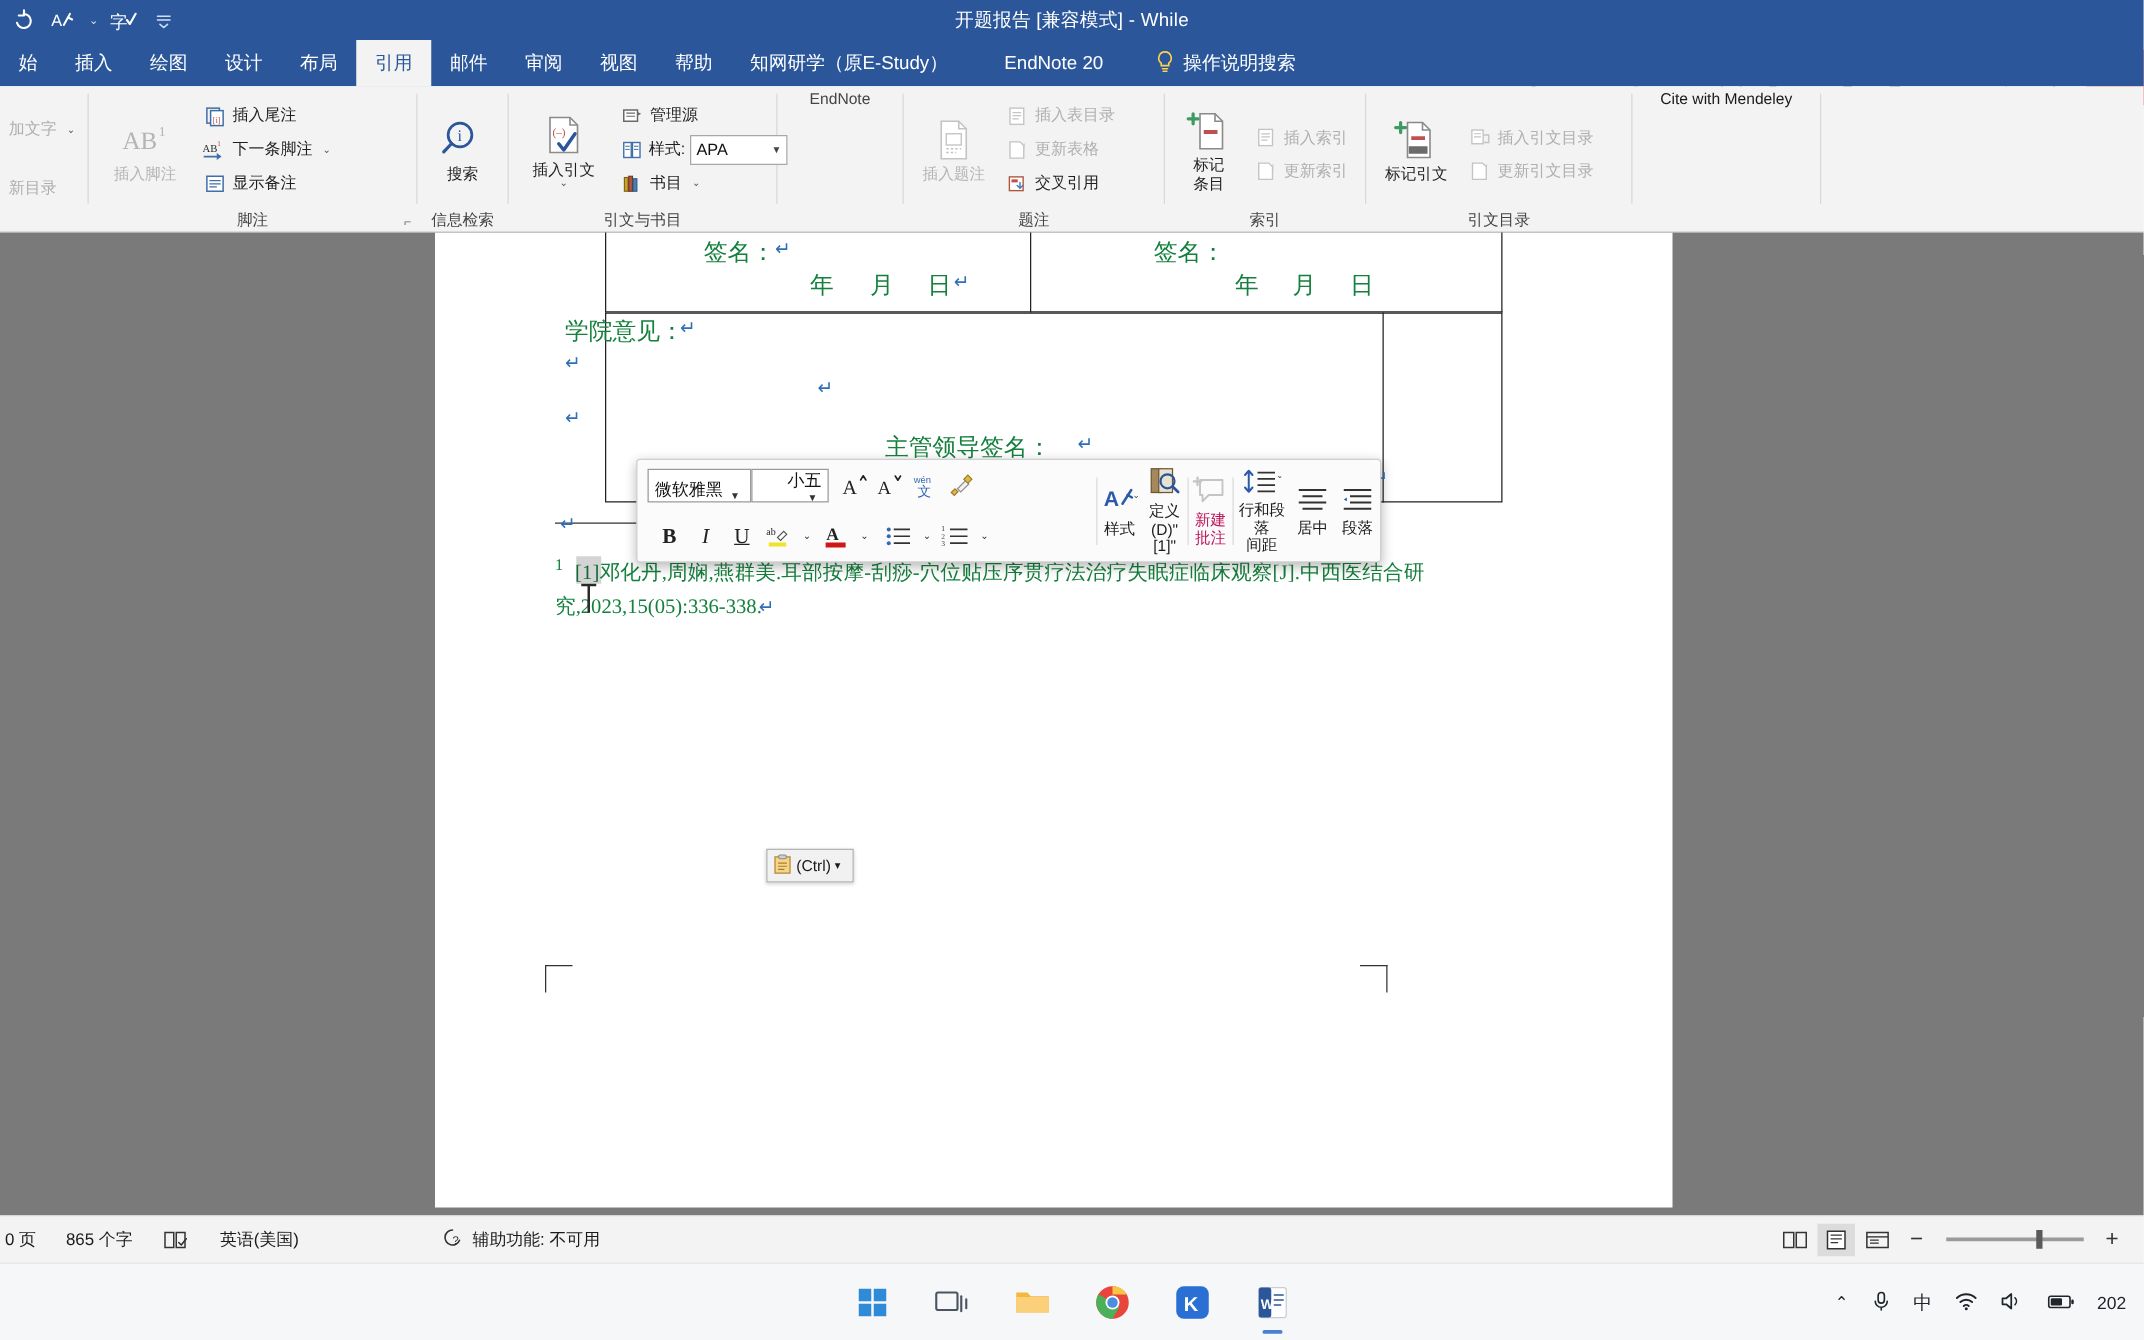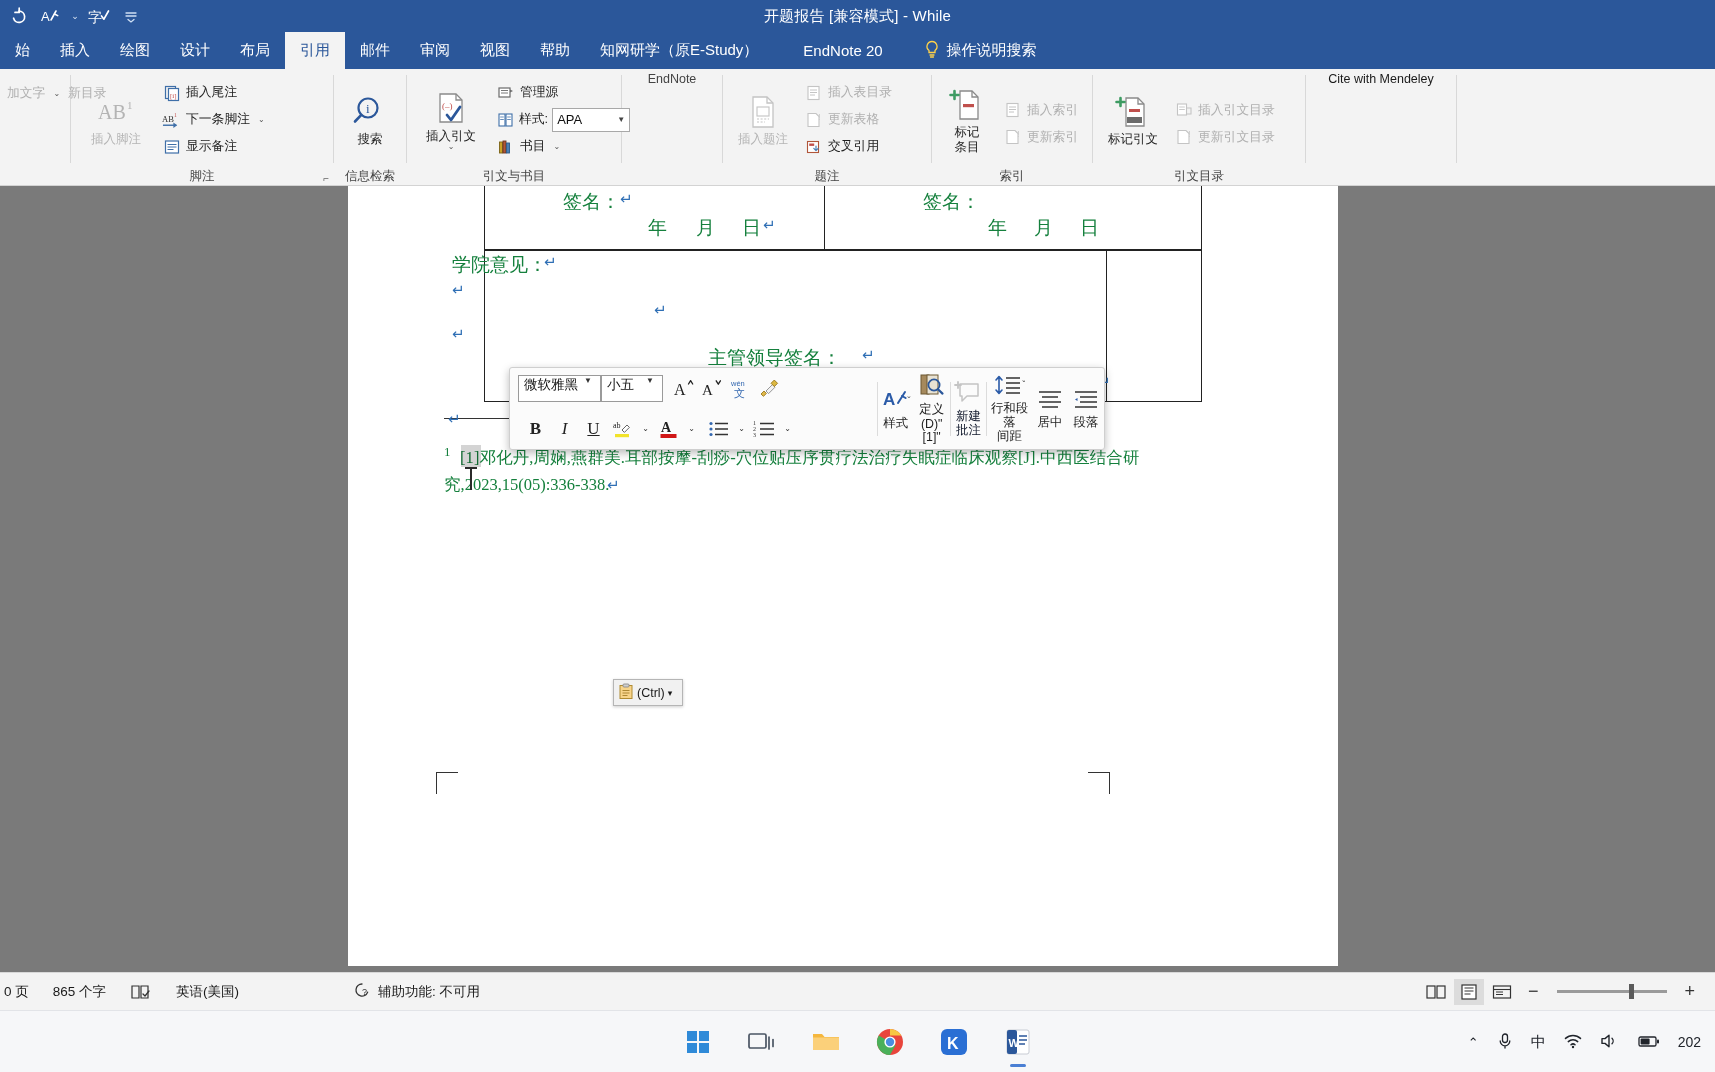--- a/index.html
+++ b/index.html
@@ -124,31 +124,31 @@
     display:flex; align-items:stretch;
   }
   .mini-left { width:540px; display:flex; flex-direction:column; }
   .mini-row { height:41px; display:flex; align-items:center; padding-left:8px; gap:1px; }
   .mini-btn {
     min-width:27px; height:30px; display:flex; align-items:center; justify-content:center;
     font-size:15px; color:#222;
   }
   .mini-combo {
     border:1px solid #9a9a9a; background:#fff; height:27px;
-    display:flex; align-items:flex-start; justify-content:space-between; padding:0 5px;
+    display:flex; align-items:flex-end; justify-content:space-between; padding:0 5px;
     font-size:13.5px; color:#111;
   }
   .mini-chev { font-size:8px; color:#333; margin:0 3px; }
   .mini-sep { width:1px; height:54px; background:#dcdcdc; align-self:center; }
   .mini-big {
     width:53px; height:100%; display:flex; flex-direction:column;
     align-items:center; justify-content:center; gap:1px;
     font-size:12.4px; color:#1d1d1d; line-height:1.1; text-align:center;
   }
-  .mini-big.dis { color:#0f172a; }
+  .mini-big.dis { color:#be185d; }
 
   
   .paste-tag {
     position:absolute; left:613px; top:493px; width:70px; height:27px;
     background:#f1f1f1; border:1px solid #b5b5b5;
     display:flex; align-items:center; gap:3px; padding:0 4px;
     font-size:12.5px; color:#1a1a1a;
     box-shadow:0 1px 3px rgba(0,0,0,.2);
   }
 
@@ -309,21 +309,21 @@
             <path d="M6 15h4 M6.5 17h3" stroke="#ffd24a" stroke-width="1.3" stroke-linecap="round"></path>
           </svg>
       </span>
       <span>操作说明搜索</span>
     </div>
   </div>
 
   <div class="ribbon">
 
     <div class="group" style="width:70px;">
-      <div class="group-body" style="align-items:flex-start;padding-top:12px;gap:8px;">
+      <div class="group-body" style="align-items:flex-start;padding-top:22px;flex-direction:column;gap:23px;">
         <div class="smallbtn disabled" style="padding:0;">
           <span>加文字</span>
           <span class="chev">⌄</span>
         </div>
         <div class="smallbtn disabled" style="padding:0;">
           <span>新目录</span>
         </div>
       </div>
       <div class="group-label"></div>
     </div>
@@ -662,21 +662,21 @@
     </div>
 
     <div class="mini">
       <div class="mini-left">
 
         <div class="mini-row">
           <div class="mini-combo" style="width:83px;">
             <span>微软雅黑</span>
             <span class="mini-chev">▼</span>
           </div>
-          <div class="mini-combo" style="width:62px;margin-left:-1px;">
+          <div class="mini-combo" style="width:62px;margin-left:-1px;flex-direction:column;">
             <span>小五</span>
             <span class="mini-chev">▼</span>
           </div>
           <div class="mini-btn" style="margin-left:6px;">
             <svg width="22" height="22" viewBox="0 0 22 22">
                 <text x="1" y="18" font-size="16" fill="#222" font-family="Liberation Serif, serif">A</text>
                 <path d="M15.5 7 L17.6 3.6 L19.7 7" fill="none" stroke="#222" stroke-width="1.3" stroke-linecap="round" stroke-linejoin="round"></path>
               </svg>
           </div>
           <div class="mini-btn">

